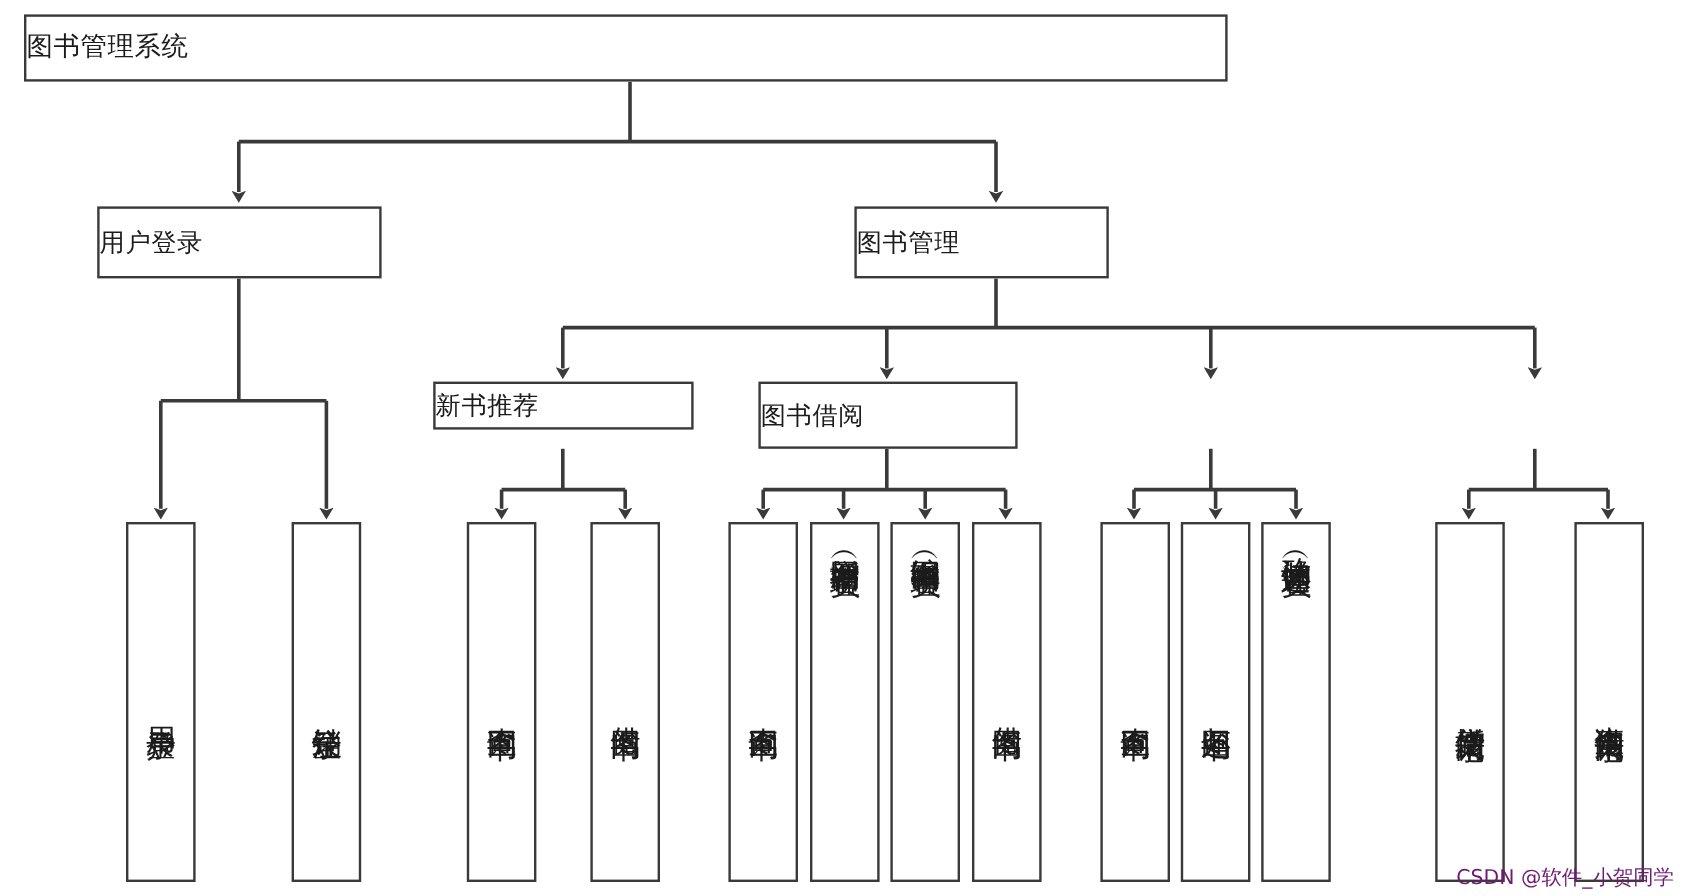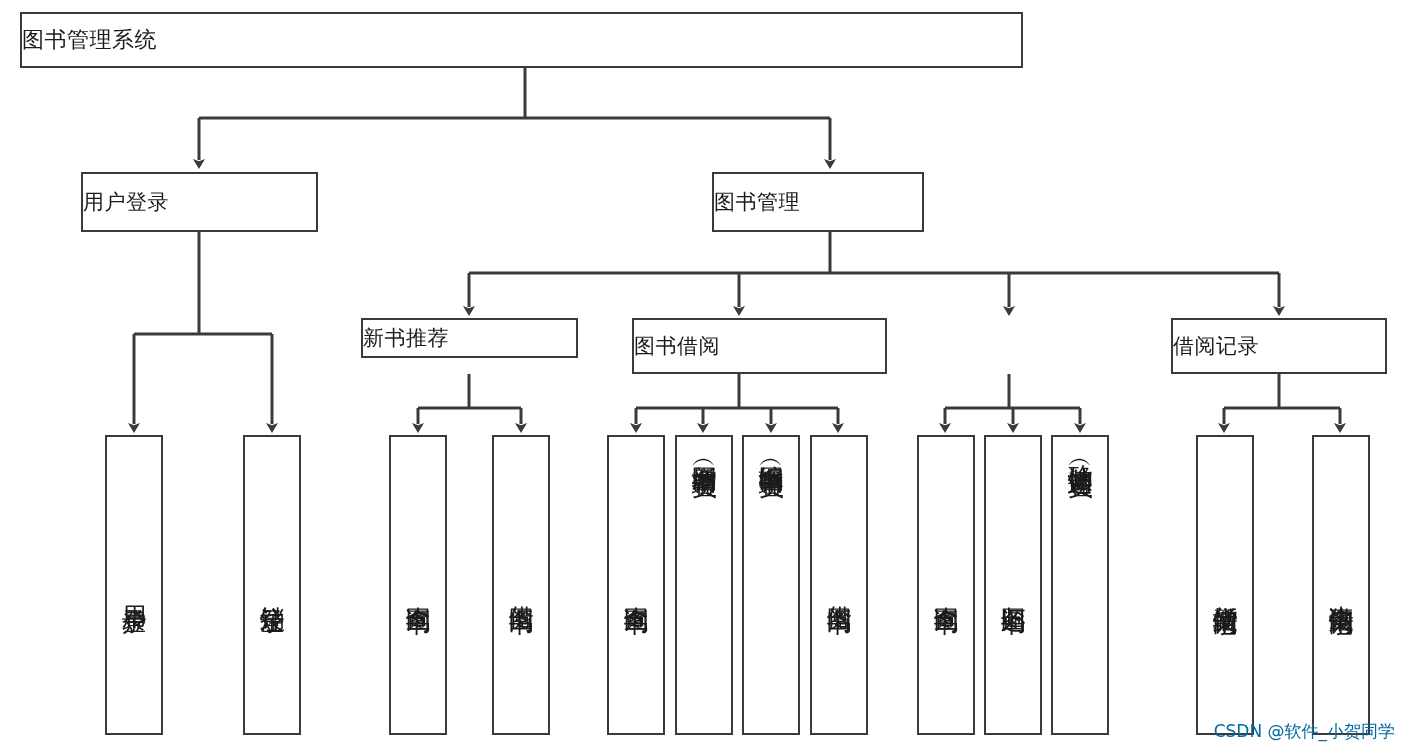--- a/index.html
+++ b/index.html
@@ -59,21 +59,21 @@
     align-self: center;
   }
   #root-node .node-label {
     font-size: 22px;
   }
   .watermark {
     position: absolute;
     right: 10px;
     bottom: 4px;
     font-size: 17px;
-    color: #0369a1;
+    color: #701a75;
     white-space: nowrap;
     font-family: "DejaVu Sans", "Liberation Sans", sans-serif;
   }
 </style>
 </head>
 <body>
 
 <div id="canvas">
 
   <svg id="diagram-svg" viewBox="0 0 1405 747">
@@ -133,25 +133,22 @@
   <div class="node-box horiz" style="left:81px; top:172px; width:237px; height:60px;">
     <span class="node-label">用户登录</span>
   </div>
   <div class="node-box horiz" style="left:712px; top:172px; width:212px; height:60px;">
     <span class="node-label">图书管理</span>
   </div>
 
   <div class="node-box horiz" style="left:361px; top:318px; width:217px; height:40px;">
     <span class="node-label">新书推荐</span>
   </div>
-  <div class="node-box horiz" style="left:632px; top:318px; width:255px; height:56px;">
+  <div class="node-box horiz" style="left:632px; top:318px; width:216px; height:56px;">
     <span class="node-label">图书借阅</span>
-  </div>
-  <div class="node-box horiz" style="left:1171px; top:318px; width:216px; height:56px;">
-    <span class="node-label">借阅记录</span>
   </div>
 
   <div class="node-box vert mid" style="left:105px; top:435px; width:58px; height:300px;">
     <span class="node-label">用户登录</span>
   </div>
   <div class="node-box vert mid" style="left:243px; top:435px; width:58px; height:300px;">
     <span class="node-label">注销登录</span>
   </div>
 
   <div class="node-box vert mid" style="left:389px; top:435px; width:58px; height:300px;">

